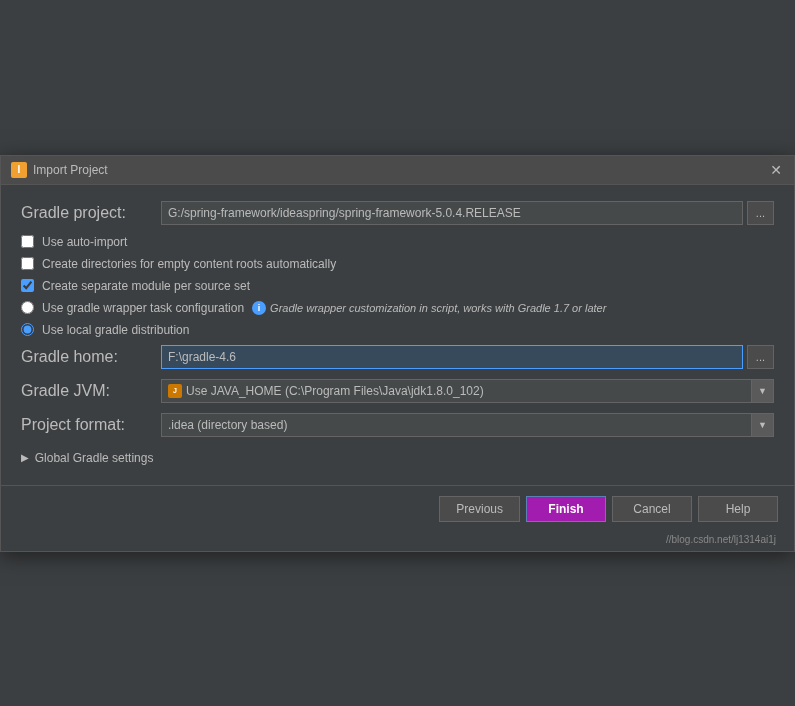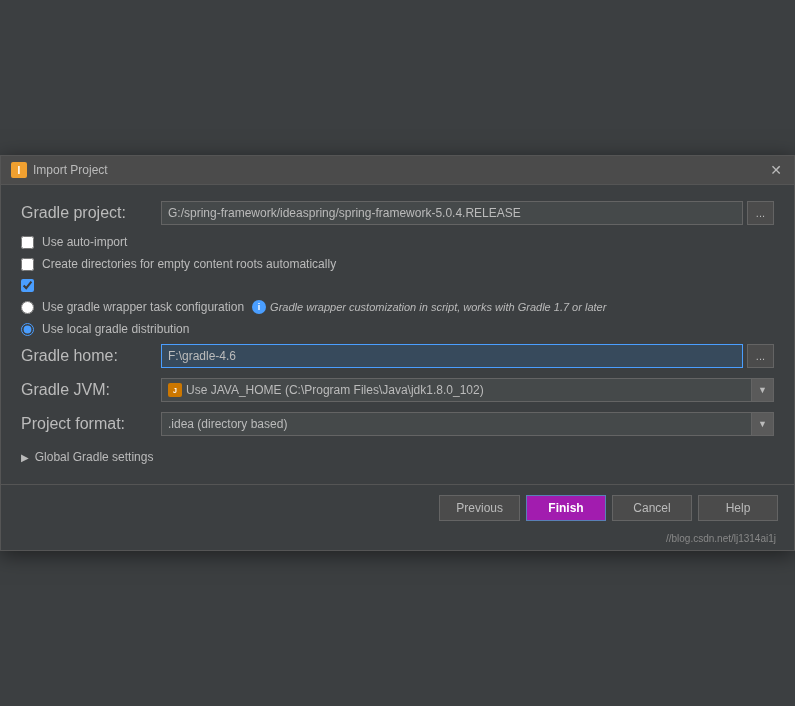--- a/index.html
+++ b/index.html
@@ -288,20 +288,21 @@
       <span>Use auto-import</span>
     </div>
 
     <div class="checkbox-row">
       <input type="checkbox" style="">
       <span>Create directories for empty content roots automatically</span>
     </div>
 
     <div class="checkbox-row">
       <input type="checkbox" checked="" style="">
+      <span>Create separate module per source set</span>
     </div>
 
 
     <div class="radio-row">
       <input type="radio" name="gradle-type" style="">
       <span>Use gradle wrapper task configuration</span>
       <span class="info-icon">i</span>
       <span class="info-text">Gradle wrapper customization in script, works with Gradle 1.7 or later</span>
     </div>
 

